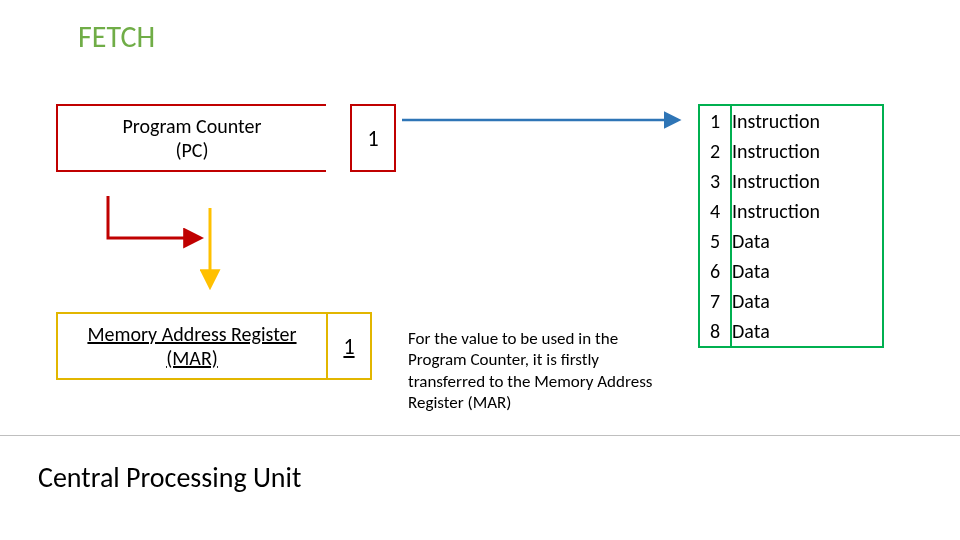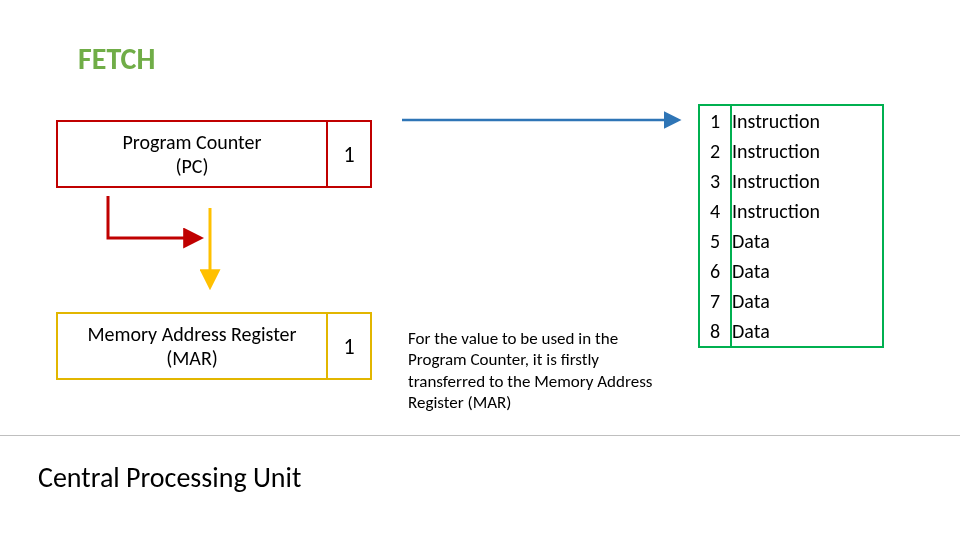--- a/index.html
+++ b/index.html
@@ -13,23 +13,23 @@
     overflow: hidden;
   }
   .stage {
     position: relative;
     width: 960px;
     height: 540px;
   }
   .title {
     position: absolute;
     left: 78px;
-    top: 40px;
+    top: 18px;
     font-size: 30px;
-    font-weight: 700;
+    font-weight: 400;
     color: #70ad47;
   }
 
   
   .reg {
     position: absolute;
     display: flex;
     height: 68px;
   }
   .reg .label {
@@ -48,21 +48,21 @@
   .reg .val {
     display: flex;
     align-items: center;
     justify-content: center;
     width: 46px;
     font-size: 22px;
     border: 2px solid;
     box-sizing: border-box;
   }
   .reg.pc  .label, .reg.pc  .val { border-color: #c00000; }
-  .reg.mar .label, .reg.mar .val { border-color: #e2b600; } 
+  .reg.mar .label, .reg.mar .val { border-color: #e2b600; text-decoration: underline; } 
 
   
   .arrow-svg {
     position: absolute;
     overflow: visible;
   }
 
   
   .desc {
     position: absolute;
@@ -118,21 +118,21 @@
     text-align: right;
   }
 </style>
 </head>
 <body>
 
 <div class="stage">
 
   <div class="title">FETCH</div>
 
-  <div class="reg pc" style="left:56px; top:120px;">
+  <div class="reg pc" style="left:56px; top:104px;gap:24px;">
     <div class="label">
       <span>Program Counter<br>(PC)</span>
     </div>
     <div class="val">1</div>
   </div>
 
   <div class="reg mar" style="left:56px; top:312px;">
     <div class="label">
       <span>Memory Address Register<br>(MAR)</span>
     </div>

